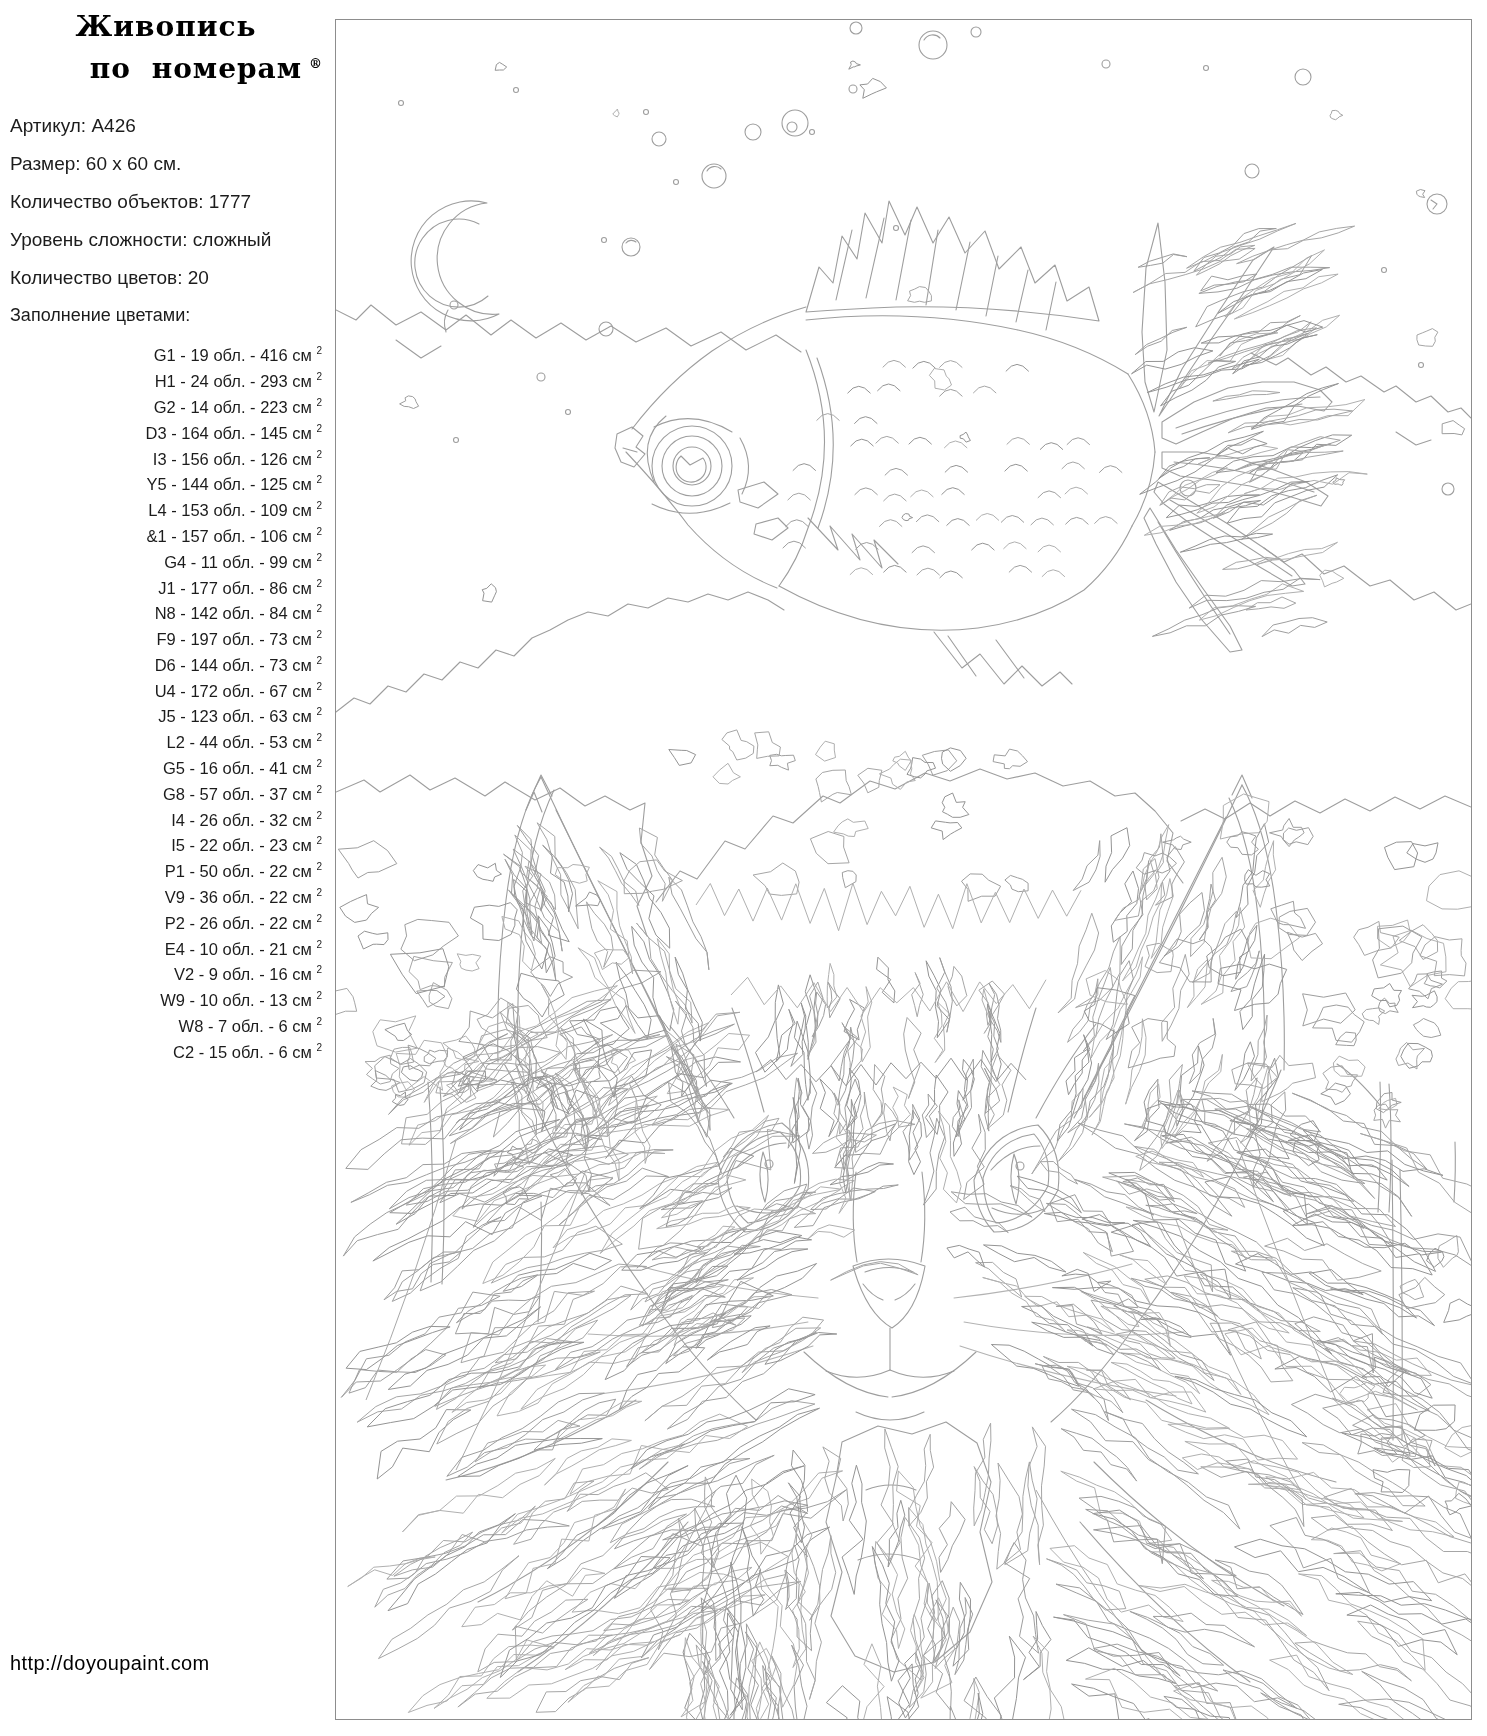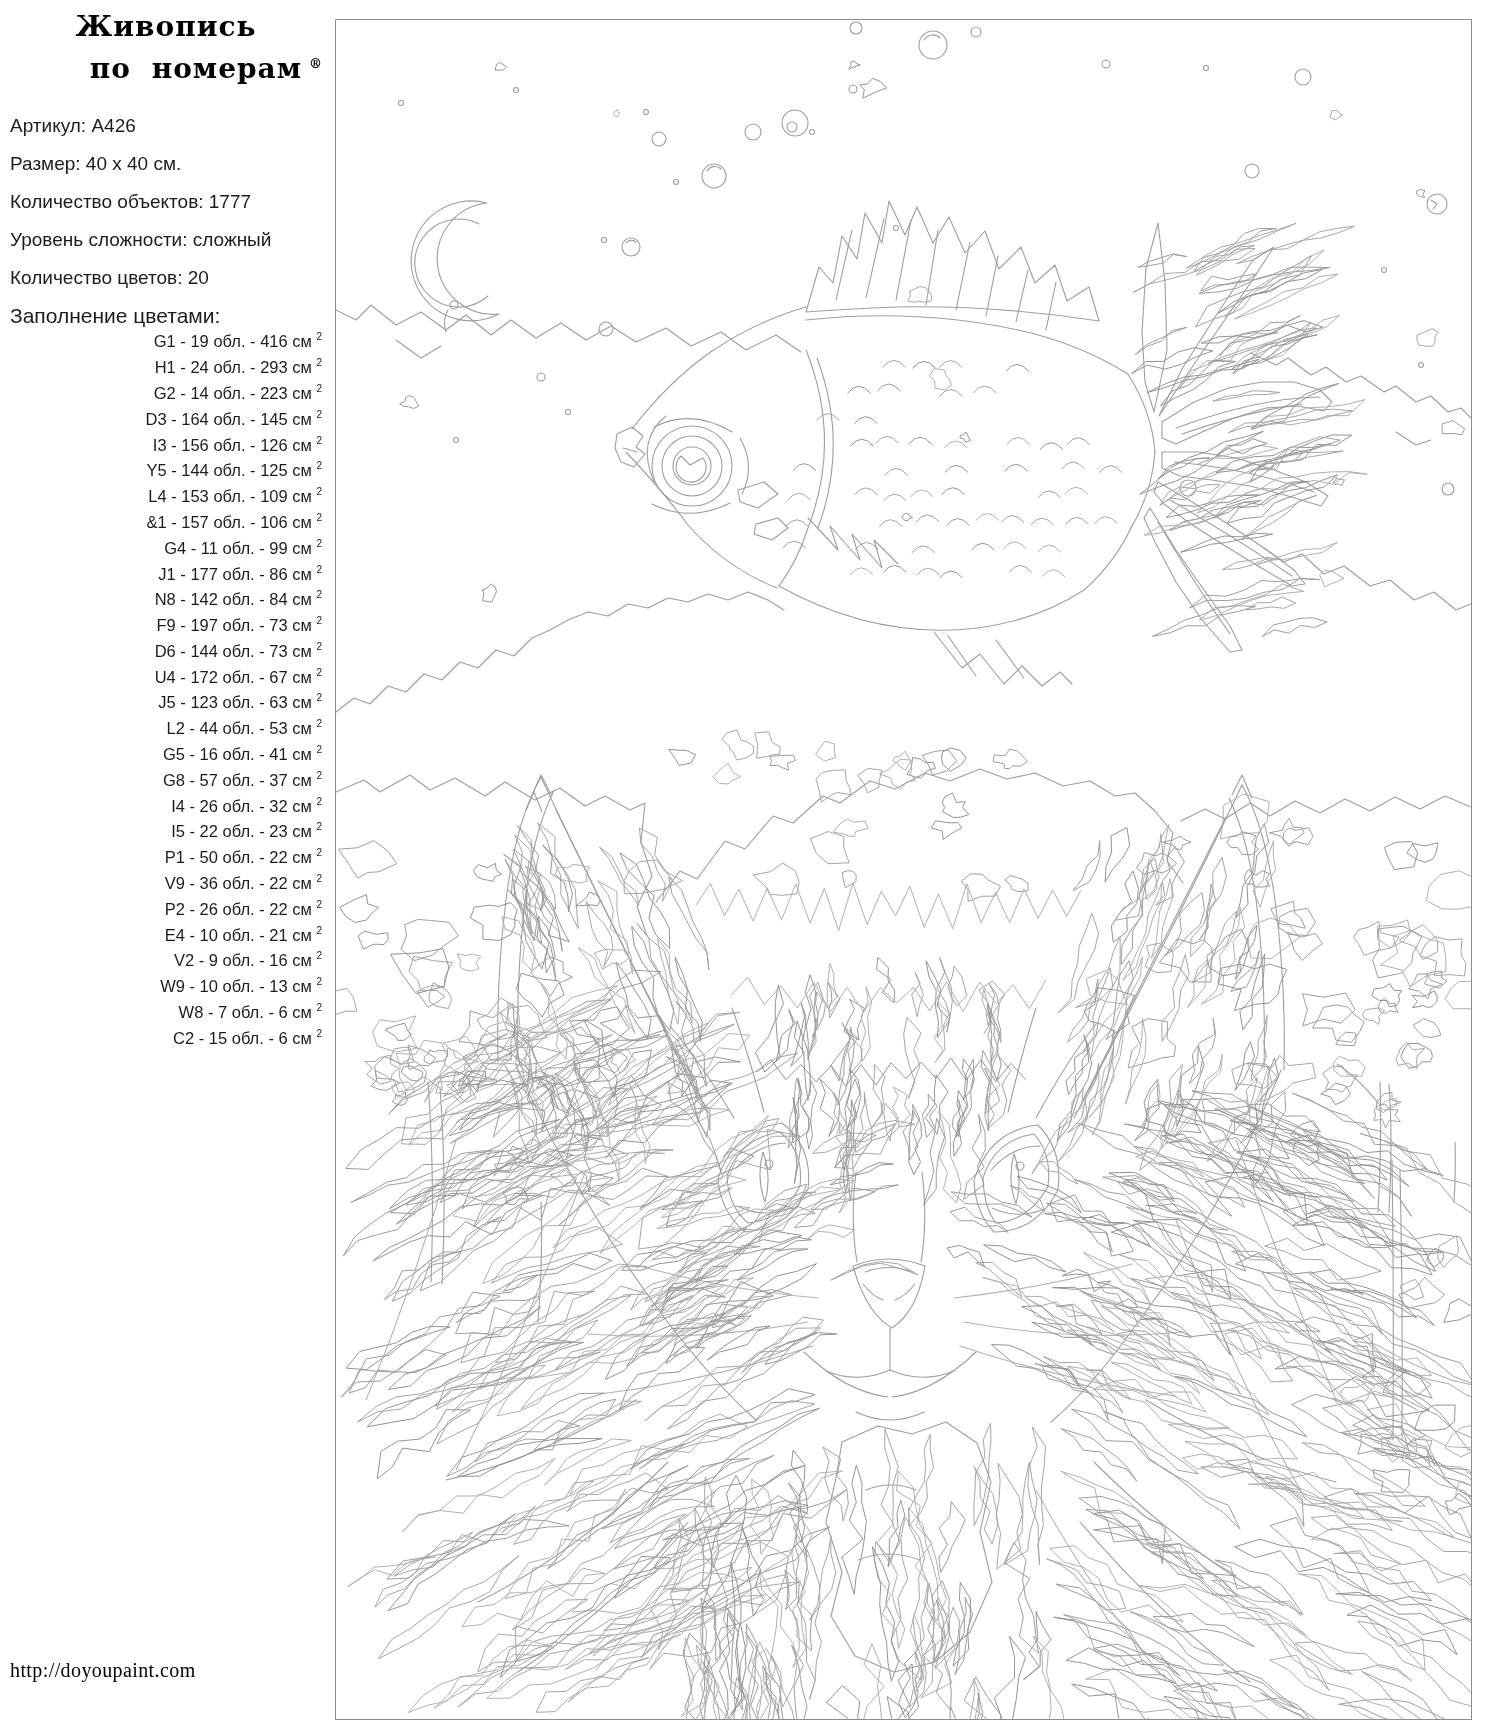--- a/index.html
+++ b/index.html
@@ -12,26 +12,26 @@
   
   .info{position:absolute;left:10px;top:8px;width:312px;}
   .logo{
     text-align:center;font-family:"DejaVu Serif",serif;font-weight:bold;
     font-size:28px;line-height:37px;color:#000;letter-spacing:1px;
   }
   .logo .line2{word-spacing:10px;text-align:right;}
   .logo .reg{font-size:13px;vertical-align:super;margin-left:7px;letter-spacing:0;}
   .details{margin-top:28px;font-size:19px;color:#1c1c1c;}
   .details .detail{line-height:21px;margin-bottom:17px;}
-  .fill-header{font-size:21px;line-height:21px;}
+  .fill-header{font-size:18px;line-height:21px;margin-bottom:14px;}
   .color-list{font-size:16.5px;line-height:22.3px;white-space:nowrap;text-align:right;}
   .color-list sup{font-size:10px;}
   .site-url{
     position:absolute;left:10px;top:1652px;font-size:20px;color:#000;
-    font-family:Liberation Serif, serif;letter-spacing:.4px;margin-top:7px;
+    font-family:Liberation Sans, sans-serif;letter-spacing:.4px;
   }
   
   .canvas-frame{
     position:absolute;left:335px;top:19px;width:1135px;height:1699px;
     border:1px solid #8d8d8d;background:#fff;box-sizing:content-box;
   }
   .canvas-frame svg{display:block;width:1135px;height:1699px;}
 </style>
 </head>
 <body>
@@ -39,21 +39,21 @@
 <div class="sheet">
 
   <aside class="info">
     <div class="logo">
       <div>Живопись</div>
       <div class="line2"><span>по номерам</span><span class="reg">®</span></div>
     </div>
 
     <div class="details">
         <div class="detail">Артикул: A426</div>
-        <div class="detail">Размер: 40 x 40 см.</div>
+        <div class="detail">Размер: 60 x 60 см.</div>
         <div class="detail">Количество объектов: 1777</div>
         <div class="detail">Уровень сложности: сложный</div>
         <div class="detail">Количество цветов: 20</div>
       </div>
 
     <div class="fill-header">Заполнение цветами:</div>
 
     <div class="color-list">
         <div class="color-line">G1 - 19 обл. - 416 см <sup>2</sup></div>
         <div class="color-line">H1 - 24 обл. - 293 см <sup>2</sup></div>

